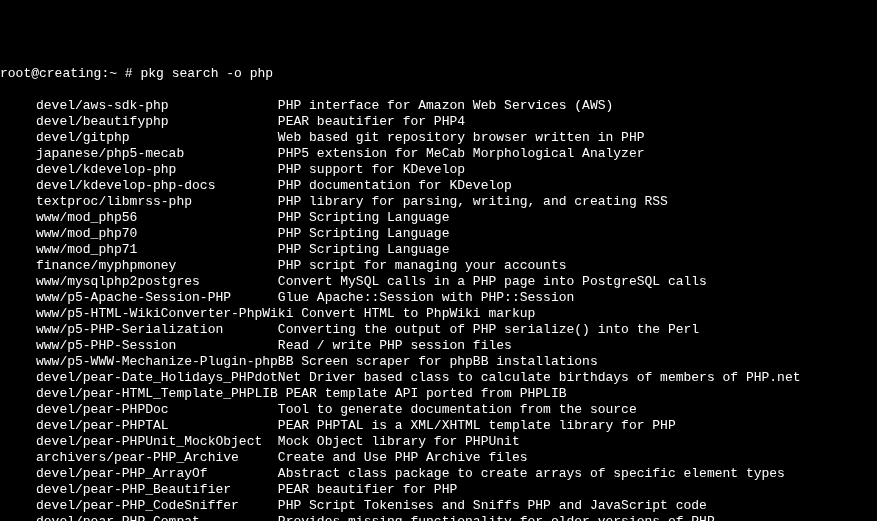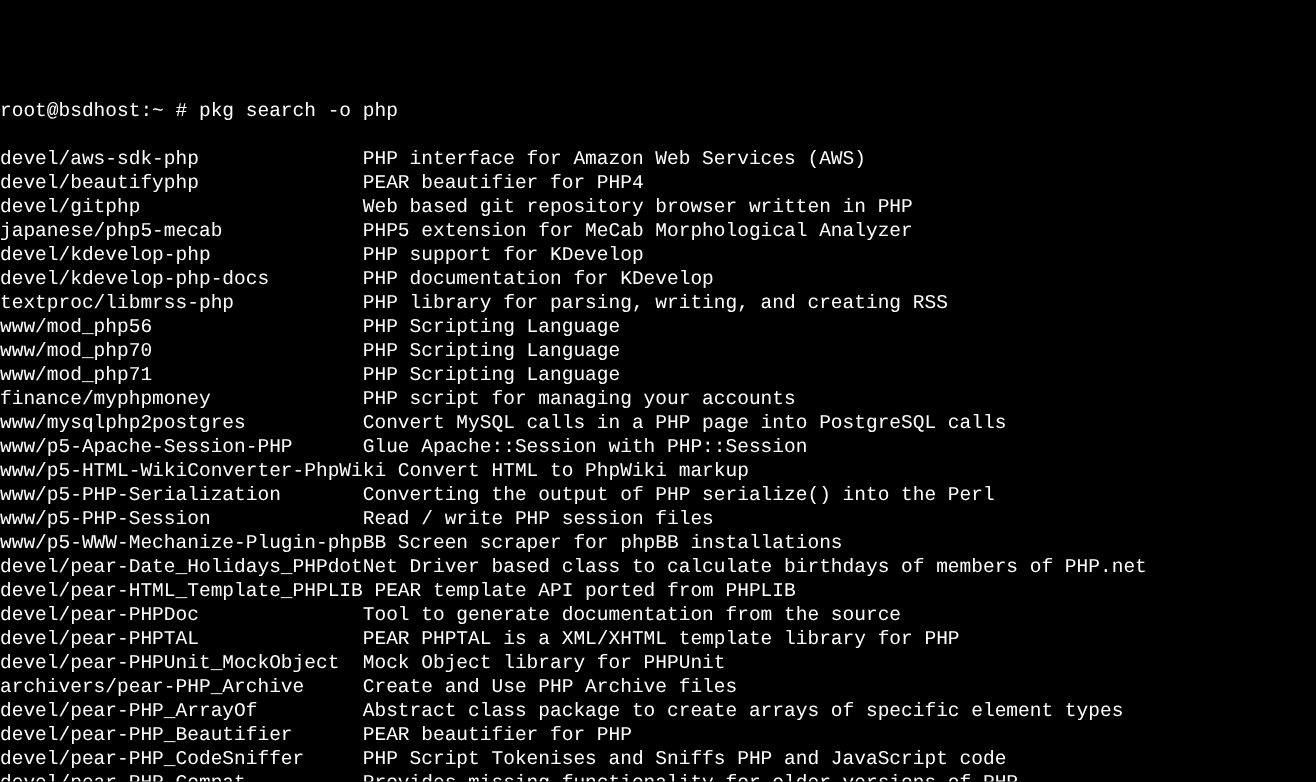--- a/index.html
+++ b/index.html
@@ -17,26 +17,27 @@
       width: 877px;
       height: 521px;
       overflow: hidden;
       white-space: pre;
     }
     .prompt-line {
       display: flex;
     }
     .row {
       display: flex;
+      padding-left: 36px;
     }
   </style>
 </head>
 <body>
 
 
 
 <div class="prompt-line">
-  <span>root@bsdhost:~ # pkg search -o php</span>
+  <span>root@creating:~ # pkg search -o php</span>
 </div>
 <div id="output"><div class="row"><span>devel/aws-sdk-php              PHP interface for Amazon Web Services (AWS)</span></div><div class="row"><span>devel/beautifyphp              PEAR beautifier for PHP4</span></div><div class="row"><span>devel/gitphp                   Web based git repository browser written in PHP</span></div><div class="row"><span>japanese/php5-mecab            PHP5 extension for MeCab Morphological Analyzer</span></div><div class="row"><span>devel/kdevelop-php             PHP support for KDevelop</span></div><div class="row"><span>devel/kdevelop-php-docs        PHP documentation for KDevelop</span></div><div class="row"><span>textproc/libmrss-php           PHP library for parsing, writing, and creating RSS</span></div><div class="row"><span>www/mod_php56                  PHP Scripting Language</span></div><div class="row"><span>www/mod_php70                  PHP Scripting Language</span></div><div class="row"><span>www/mod_php71                  PHP Scripting Language</span></div><div class="row"><span>finance/myphpmoney             PHP script for managing your accounts</span></div><div class="row"><span>www/mysqlphp2postgres          Convert MySQL calls in a PHP page into PostgreSQL calls</span></div><div class="row"><span>www/p5-Apache-Session-PHP      Glue Apache::Session with PHP::Session</span></div><div class="row"><span>www/p5-HTML-WikiConverter-PhpWiki Convert HTML to PhpWiki markup</span></div><div class="row"><span>www/p5-PHP-Serialization       Converting the output of PHP serialize() into the Perl</span></div><div class="row"><span>www/p5-PHP-Session             Read / write PHP session files</span></div><div class="row"><span>www/p5-WWW-Mechanize-Plugin-phpBB Screen scraper for phpBB installations</span></div><div class="row"><span>devel/pear-Date_Holidays_PHPdotNet Driver based class to calculate birthdays of members of PHP.net</span></div><div class="row"><span>devel/pear-HTML_Template_PHPLIB PEAR template API ported from PHPLIB</span></div><div class="row"><span>devel/pear-PHPDoc              Tool to generate documentation from the source</span></div><div class="row"><span>devel/pear-PHPTAL              PEAR PHPTAL is a XML/XHTML template library for PHP</span></div><div class="row"><span>devel/pear-PHPUnit_MockObject  Mock Object library for PHPUnit</span></div><div class="row"><span>archivers/pear-PHP_Archive     Create and Use PHP Archive files</span></div><div class="row"><span>devel/pear-PHP_ArrayOf         Abstract class package to create arrays of specific element types</span></div><div class="row"><span>devel/pear-PHP_Beautifier      PEAR beautifier for PHP</span></div><div class="row"><span>devel/pear-PHP_CodeSniffer     PHP Script Tokenises and Sniffs PHP and JavaScript code</span></div><div class="row"><span>devel/pear-PHP_Compat          Provides missing functionality for older versions of PHP</span></div></div>
 
 
 
 
 </body></html>

